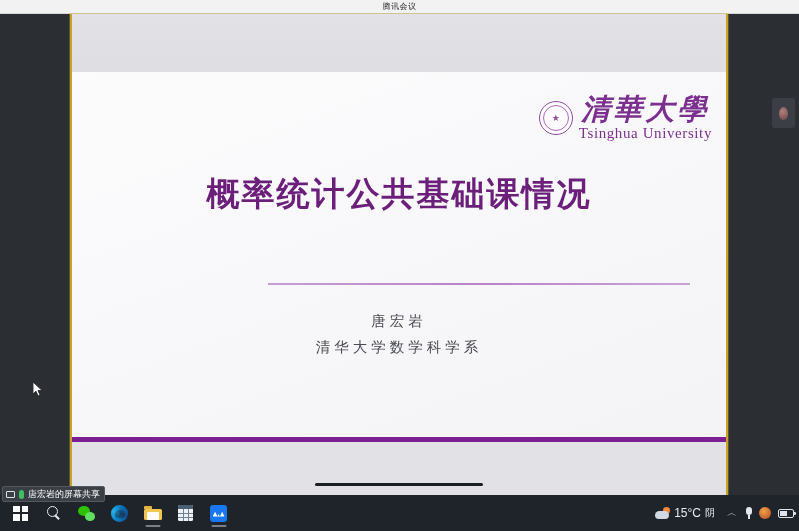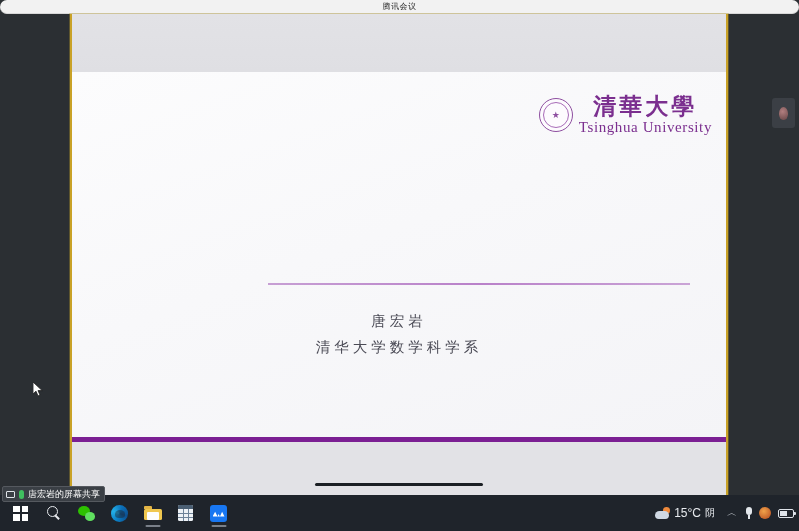--- a/index.html
+++ b/index.html
@@ -6,21 +6,20 @@
   html,body { width:799px; height:531px; overflow:hidden; background:#2b2f33; }
   body { font-family:"Liberation Sans","DejaVu Sans",sans-serif; }
 
   #screen { position:relative; width:799px; height:531px; background:#2c3034; }
 
   
   #app-titlebar{
     position:absolute; left:0; top:0; width:799px; height:14px;
     background:#f2f2f2; display:flex; align-items:center; justify-content:center;
     border-bottom:1px solid #d8d8d8;
-    border-radius:7px;
   }
   #app-title{ font-size:8px; color:#2b2b2b; letter-spacing:.5px; }
 
   
   #desktop{
     position:absolute; left:0; top:14px; width:799px; height:481px;
     background:#2b2f33;
   }
 
   
@@ -49,22 +48,22 @@
   }
 
   #logo-block{ position:absolute; right:14px; top:22px; display:flex; align-items:center; gap:6px; }
   #logo-seal{ width:34px; height:34px; border-radius:50%; border:1.5px solid #8e4fa0;
      position:relative; background:#fdfbfe; flex:none; }
   #logo-seal::before{ content:""; position:absolute; left:3px; top:3px; right:3px; bottom:3px;
      border-radius:50%; border:1px solid #a86bb8; }
   #logo-seal::after{ content:"★"; position:absolute; left:0; right:0; top:50%;
      transform:translateY(-50%); text-align:center; font-size:9px; color:#8e4fa0; }
   #logo-words{ display:flex; flex-direction:column; align-items:center; }
-  #logo-cn{ font-family:"DejaVu Serif","Liberation Serif",serif; font-size:23px; color:#7b2f8f;
-     letter-spacing:3px; line-height:1.05; font-weight:bold; }
+  #logo-cn{ font-family:"DejaVu Serif","Liberation Serif",serif; font-size:29px; color:#7b2f8f;
+     letter-spacing:3px; line-height:1.05; font-weight:bold; font-style:italic; }
   #logo-en{ font-family:"Liberation Serif","DejaVu Serif",serif; font-size:15px; color:#7b2f8f;
      letter-spacing:.6px; margin-top:1px; }
 
   #slide-title{
     position:absolute; left:0; right:0; top:100px; text-align:center;
     font-family:"DejaVu Serif","Liberation Serif",serif;
     font-size:33px; font-weight:bold; color:#6b1f7a; letter-spacing:2px;
   }
   #title-rule{
     position:absolute; left:196px; width:422px; top:211px; height:2px;
@@ -220,20 +219,21 @@
     <div id="slide">
 
       <div id="logo-block">
         <div id="logo-seal"></div>
         <div id="logo-words">
           <div id="logo-cn">清華大學</div>
           <div id="logo-en">Tsinghua University</div>
         </div>
       </div>
 
+      <div id="slide-title">概率统计公共基础课情况</div>
       <div id="title-rule"></div>
       <div id="author">唐宏岩</div>
       <div id="affiliation">清华大学数学科学系</div>
 
       <div id="slide-bottom-bar"></div>
     </div>
 
     <div id="ppt-footer">
       <div id="footer-handle"></div>
     </div>

